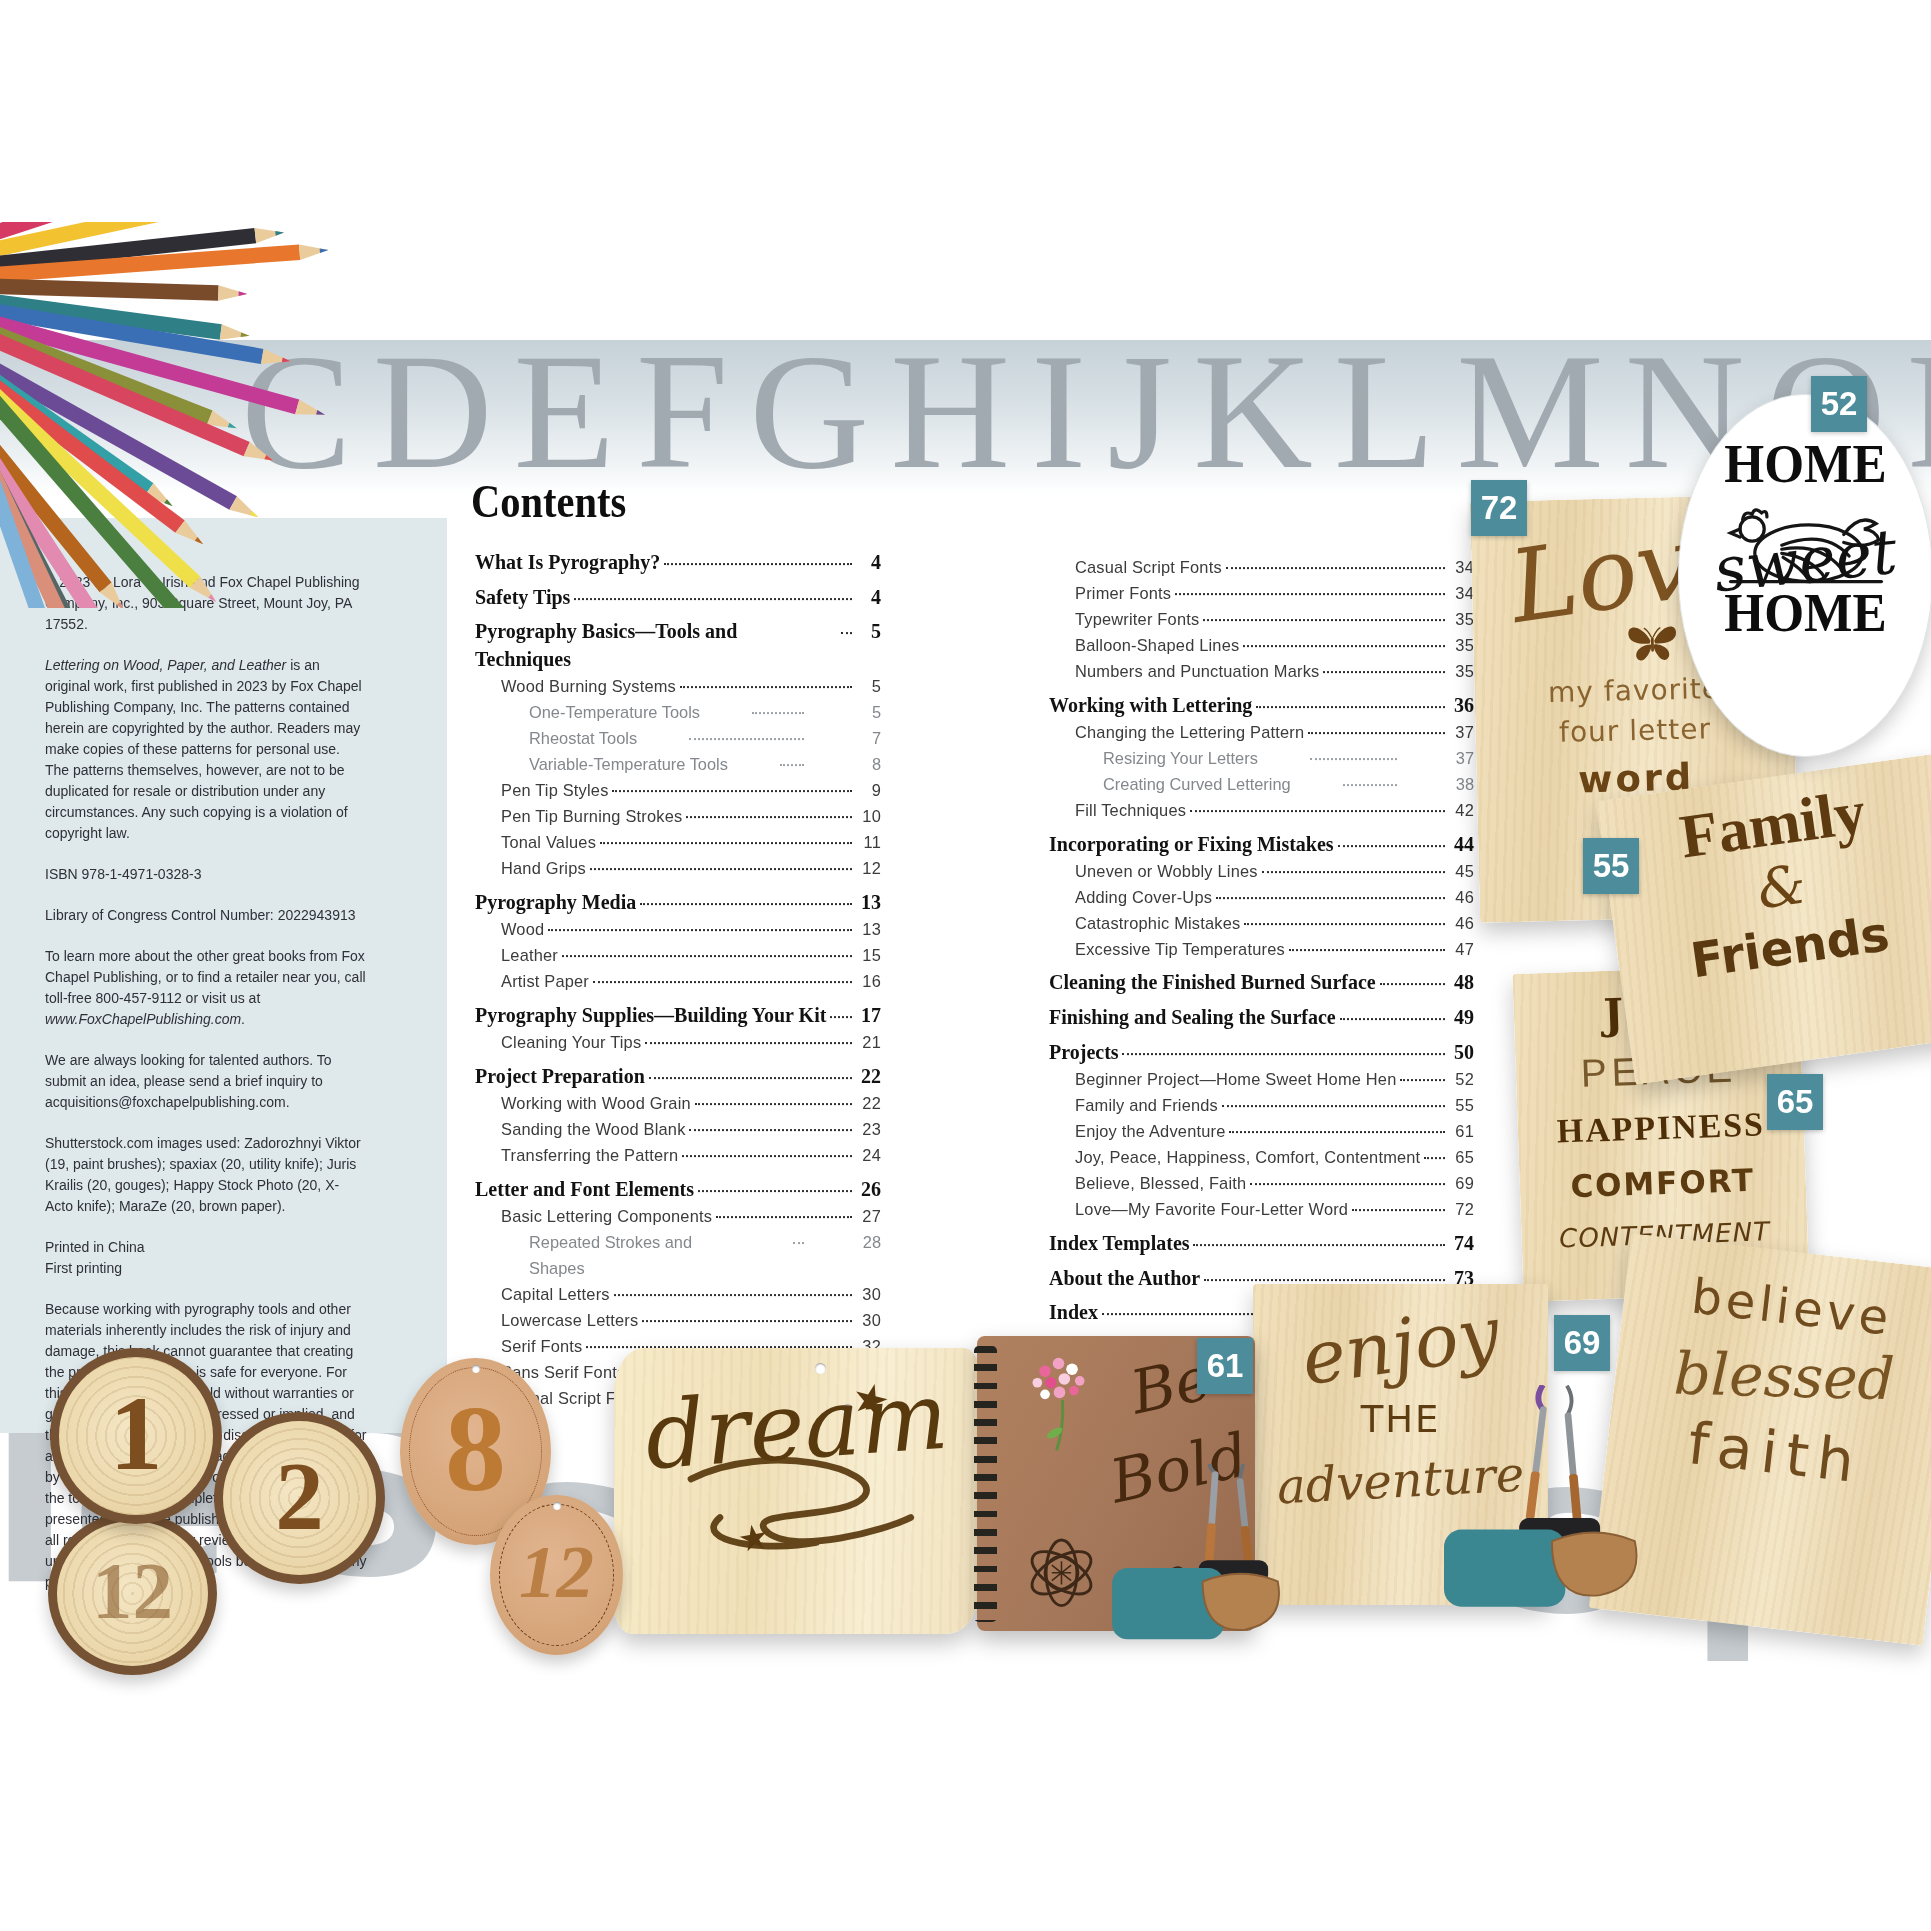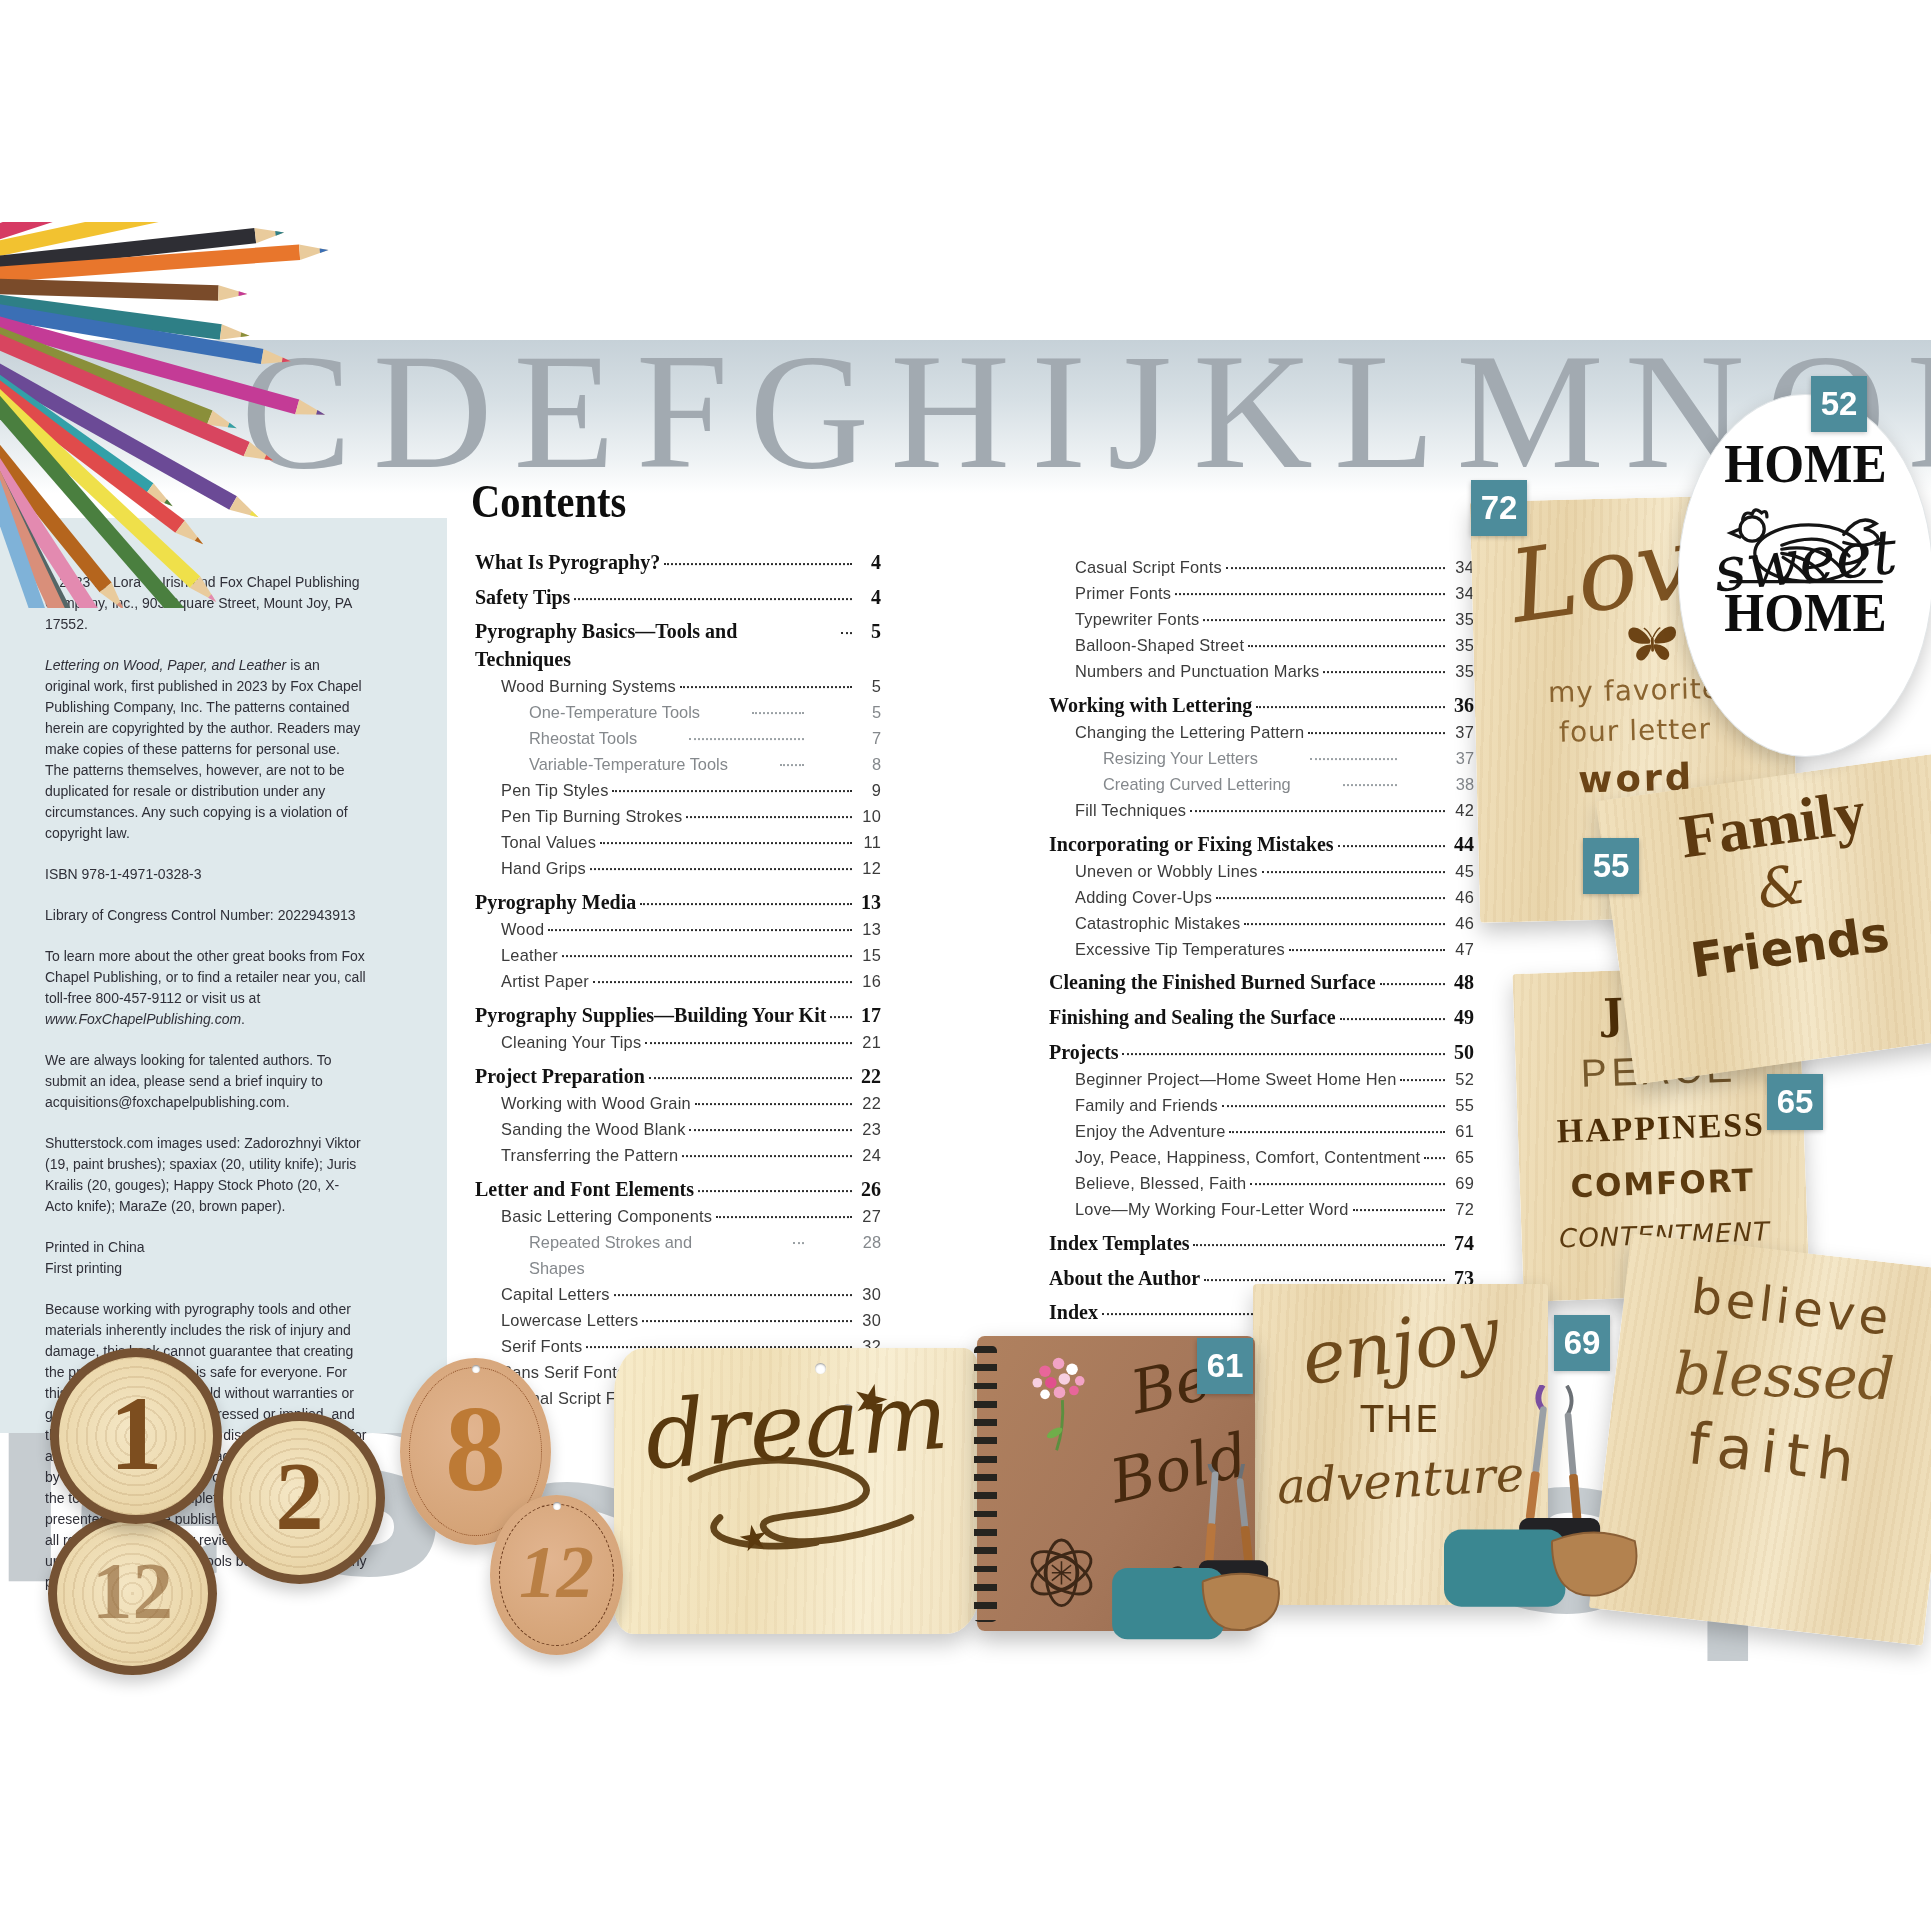--- a/index.html
+++ b/index.html
@@ -425,21 +425,21 @@
       <span class="tt">Primer Fonts</span>
       <span class="dots"></span>
       <span class="pg">34</span>
     </div>
     <div class="trow lv1">
       <span class="tt">Typewriter Fonts</span>
       <span class="dots"></span>
       <span class="pg">35</span>
     </div>
     <div class="trow lv1">
-      <span class="tt">Balloon-Shaped Street</span>
+      <span class="tt">Balloon-Shaped Lines</span>
       <span class="dots"></span>
       <span class="pg">35</span>
     </div>
     <div class="trow lv1">
       <span class="tt">Numbers and Punctuation Marks</span>
       <span class="dots"></span>
       <span class="pg">35</span>
     </div>
     <div class="trow lv0">
       <span class="tt">Working with Lettering</span>
@@ -525,21 +525,21 @@
       <span class="tt">Joy, Peace, Happiness, Comfort, Contentment</span>
       <span class="dots"></span>
       <span class="pg">65</span>
     </div>
     <div class="trow lv1">
       <span class="tt">Believe, Blessed, Faith</span>
       <span class="dots"></span>
       <span class="pg">69</span>
     </div>
     <div class="trow lv1">
-      <span class="tt">Love—My Working Four-Letter Word</span>
+      <span class="tt">Love—My Favorite Four-Letter Word</span>
       <span class="dots"></span>
       <span class="pg">72</span>
     </div>
     <div class="trow lv0">
       <span class="tt">Index Templates</span>
       <span class="dots"></span>
       <span class="pg">74</span>
     </div>
     <div class="trow lv0">
       <span class="tt">About the Author</span>

